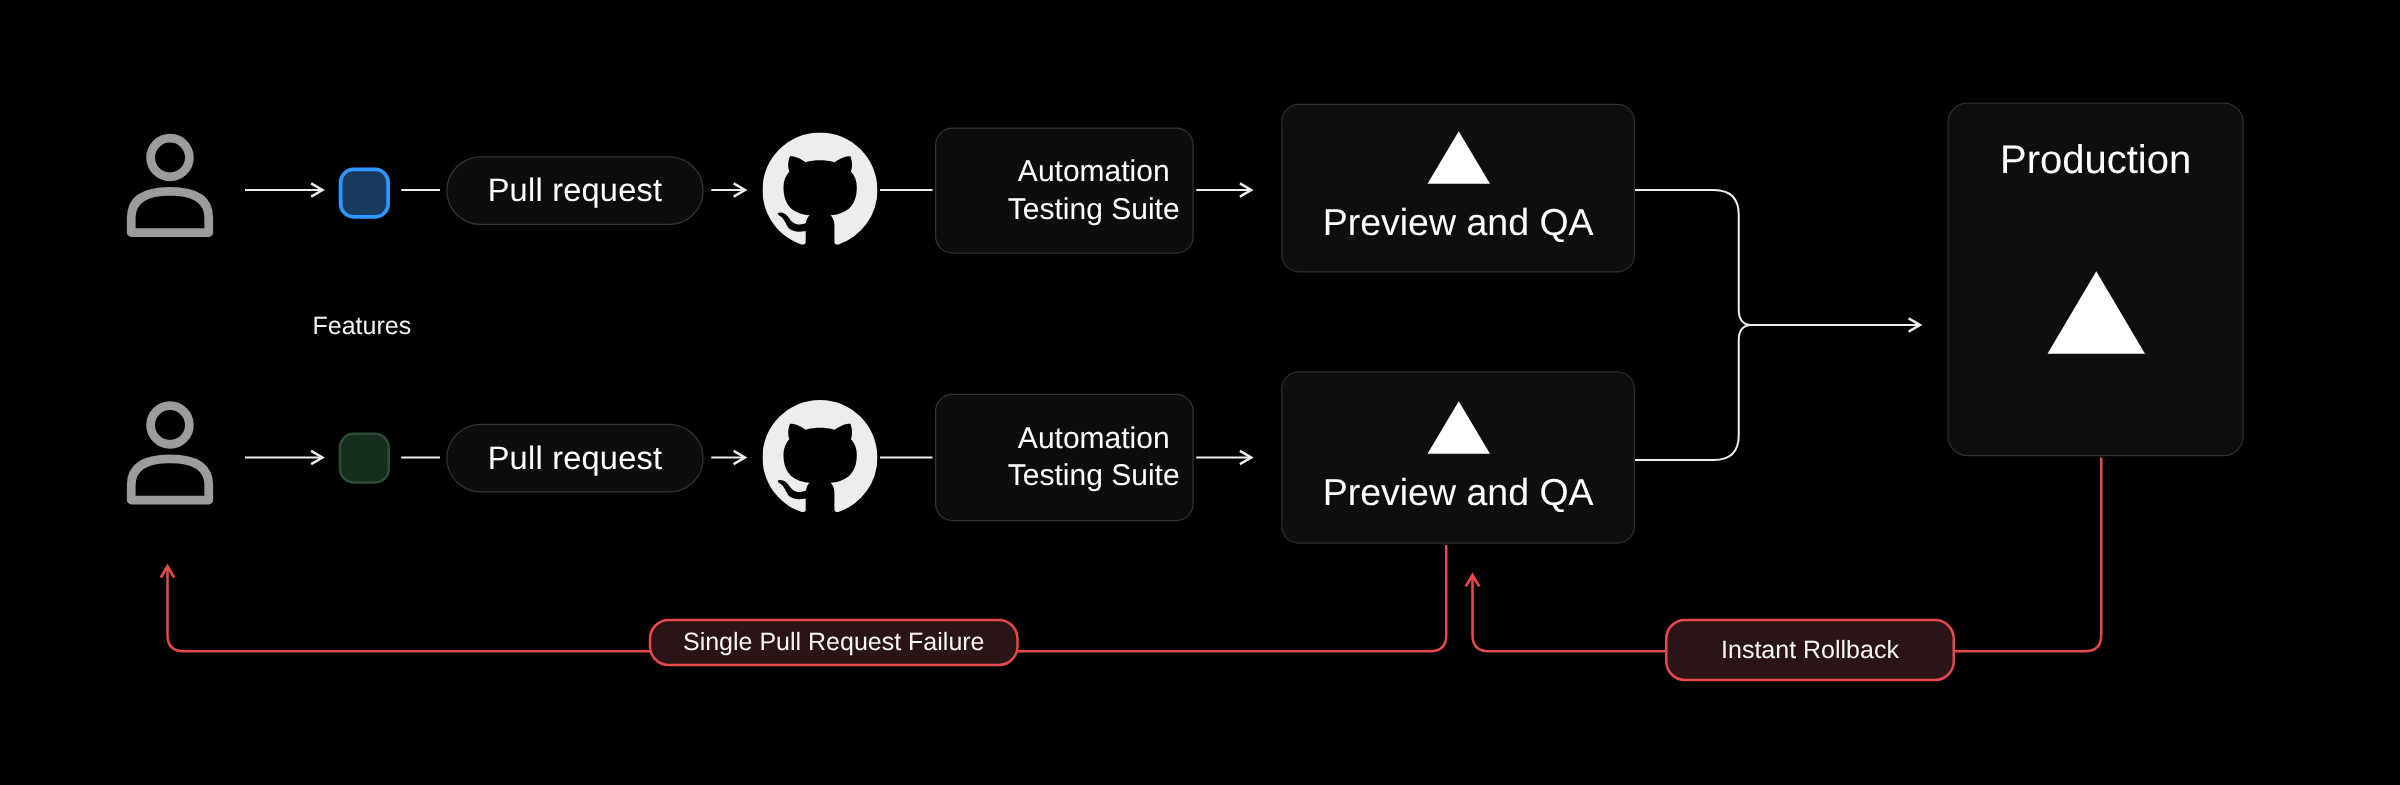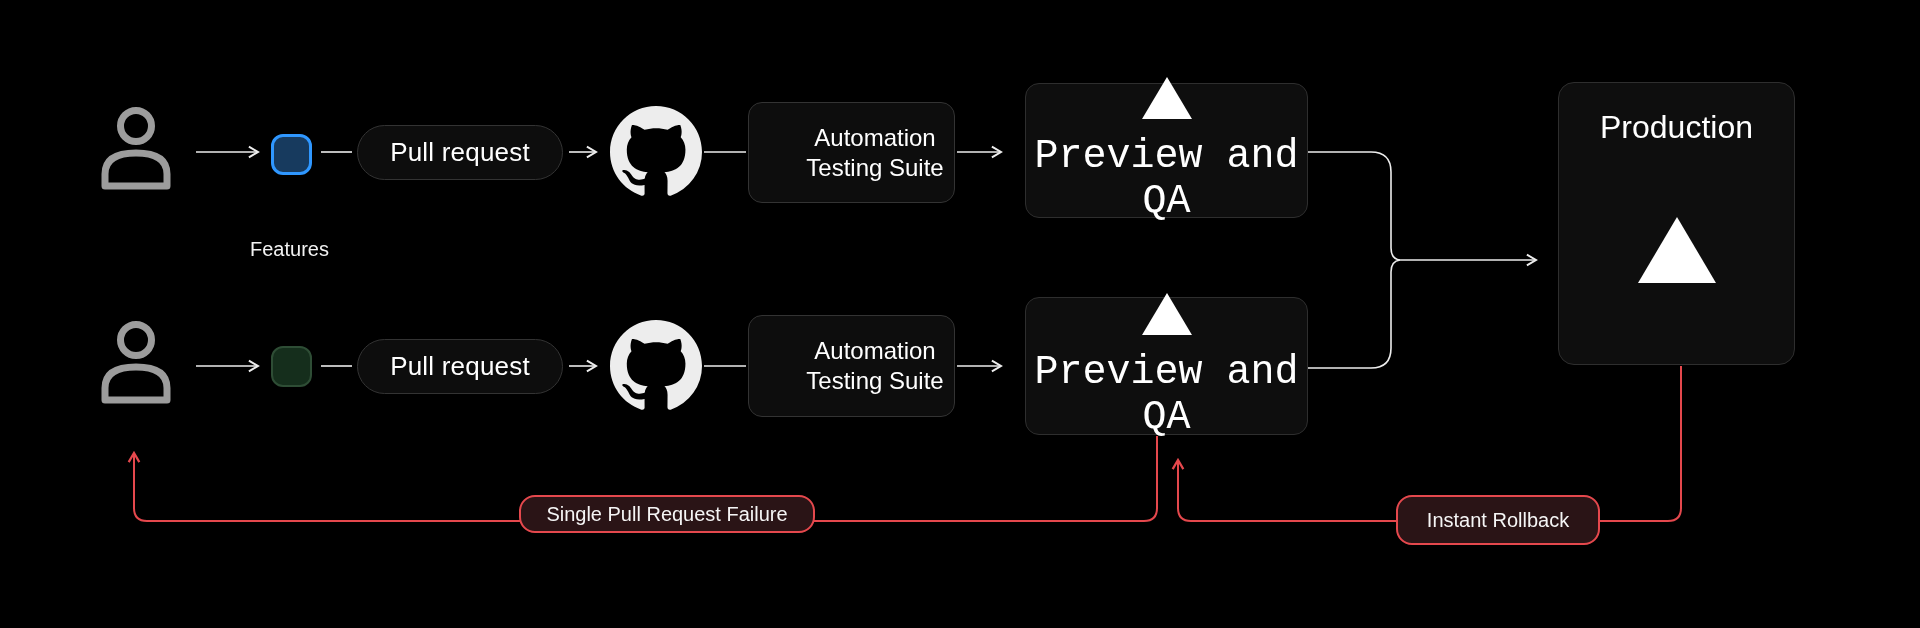--- a/index.html
+++ b/index.html
@@ -23,21 +23,21 @@
   .node{
     background:var(--node-fill);border:1px solid var(--node-border);
     box-sizing:border-box;display:flex;align-items:center;justify-content:center;
     text-align:center;
   }
   .pill{border-radius:28px;font-size:26px;letter-spacing:.2px;}
   .box{border-radius:14px;}
   .auto-box{font-size:24px;line-height:30px;padding-left:47px;}
   .auto-box .inner{width:170px;}
   .preview-box{flex-direction:column;gap:15px;border-color:#2e2e2e;background:#0e0e0e;}
-  .preview-label{font-size:40px;font-family:Liberation Mono, monospace;}
+  .preview-label{font-size:30px;}
   .prod-box{flex-direction:column;justify-content:flex-start;border-radius:16px;background:#0e0e0e;border-color:#2e2e2e;}
   .prod-label{font-size:32px;margin-top:26px;}
   .prod-tri-wrap{flex:1;display:flex;align-items:center;justify-content:center;width:100%;margin-top:-10px;}
 
   .tri{width:0;height:0;border-left:25px solid transparent;border-right:25px solid transparent;border-bottom:42px solid #fff;}
   .tri-big{width:0;height:0;border-left:39px solid transparent;border-right:39px solid transparent;border-bottom:66px solid #fff;}
 
   .commit{width:41px;height:41px;border-radius:12px;box-sizing:border-box;}
   .commit.blue{background:var(--blue-fill);border:3px solid var(--blue-border);}
   .commit.green{background:var(--green-fill);border:2px solid var(--green-border);}
@@ -103,21 +103,21 @@
 
   <div class="abs node box auto-box" style="left:748px;top:102px;width:207px;height:101px">
     <div class="inner">Automation Testing Suite</div>
   </div>
 
   <div class="abs node box preview-box" style="left:1025px;top:83px;width:283px;height:135px">
     <div class="tri"></div>
     <div class="preview-label">Preview and QA</div>
   </div>
 
-  <div class="abs features" style="left:250px;top:238px">Features</div>
+  <div class="abs features" style="left:250px;top:250px">Features</div>
 
   <svg class="abs" style="left:100px;top:320px" width="72" height="84" viewBox="0 0 72 84">
     <circle cx="36" cy="20" r="15.5" fill="none" stroke="#9c9c9c" stroke-width="7"></circle>
     <path d="M5 80 L5 68 Q5 47 36 47 Q67 47 67 68 L67 80 Z" fill="none" stroke="#9c9c9c" stroke-width="7" stroke-linejoin="round"></path>
   </svg>
 
   <div class="abs commit green" style="left:271px;top:346px"></div>
 
   <div class="abs node pill" style="left:357px;top:339px;width:206px;height:55px">
     <span>Pull request</span>
@@ -140,17 +140,17 @@
     <div class="prod-label">Production</div>
     <div class="prod-tri-wrap">
       <div class="tri-big"></div>
     </div>
   </div>
 
   <div class="abs badge" style="left:519px;top:495px;width:296px;height:38px">
     <span>Single Pull Request Failure</span>
   </div>
 
-  <div class="abs badge" style="left:1396px;top:495px;width:204px;height:50px">
+  <div class="abs badge" style="left:1332px;top:495px;width:232px;height:50px">
     <span>Instant Rollback</span>
   </div>
 
 </div>
 
 </body></html>

